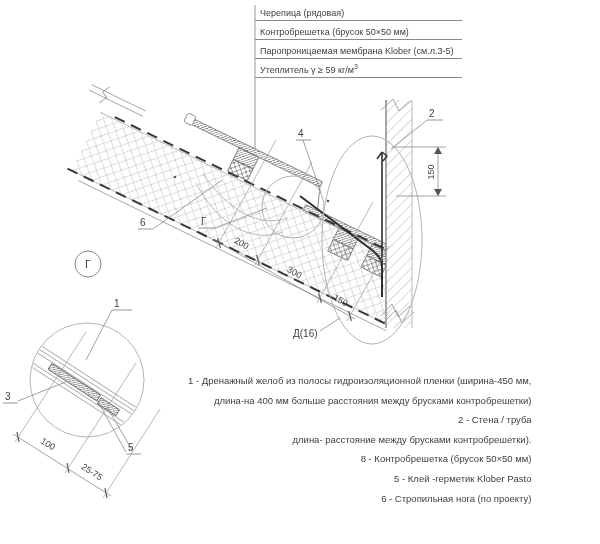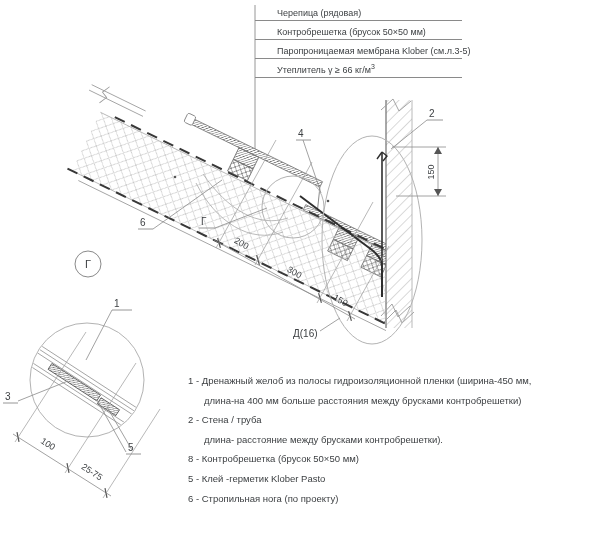--- a/index.html
+++ b/index.html
@@ -1,24 +1,24 @@
 <!DOCTYPE html>
 <html><head>
 <meta charset="utf-8">
 <style>
   html,body{margin:0;padding:0;background:#fff;}
   #page{position:relative;width:600px;height:544px;background:#fff;overflow:hidden;
         font-family:"Liberation Sans",sans-serif;color:#3d4043;}
   #cad{position:absolute;left:0;top:0;}
   
   #layer-table{position:absolute;left:255px;top:2px;width:207px;font-size:9px;line-height:11px;}
-  #layer-table .trow{padding:2px 2px 1px 22px;border-bottom:1px solid #8a8a8a;white-space:nowrap;}
+  #layer-table .trow{padding:2px 2px 1px 5px;border-bottom:1px solid #8a8a8a;white-space:nowrap;}
   #layer-table sup{font-size:7px;}
   
-  #legend{position:absolute;left:188px;top:371px;font-size:9.5px;}
+  #legend{position:absolute;left:188px;top:371px;font-size:9.5px;text-align:right;}
   #legend .lline{display:block;line-height:19.6px;white-space:nowrap;}
   #legend .cont{margin-left:16px;}
   
   text{font-family:"Liberation Sans",sans-serif;fill:#3d4043;}
   .dimtxt{font-size:9px;}
   .callout{font-size:10px;}
 </style>
 </head>
 <body>
 
@@ -184,21 +184,21 @@
       <line x1="126" y1="454" x2="141" y2="454" stroke="#8a8a8a" stroke-width="0.9"></line>
       <path d="M126 452L97 400M132 450L107 407" stroke="#8a8a8a" stroke-width="0.8" fill="none"></path>
     </g>
   </g>
 </svg>
 
 <div id="layer-table">
   <div class="trow"><span>Черепица (рядовая)</span><sup></sup></div>
   <div class="trow"><span>Контробрешетка (брусок 50×50 мм)</span><sup></sup></div>
   <div class="trow"><span>Паропроницаемая мембрана Klober (см.л.3-5)</span><sup></sup></div>
-  <div class="trow"><span>Утеплитель γ ≥  66 кг/м</span><sup>3</sup></div>
+  <div class="trow"><span>Утеплитель γ ≥  59 кг/м</span><sup>3</sup></div>
 </div>
 
 <div id="legend">
   <span class="lline">1 - Дренажный желоб из полосы гидроизоляционной пленки (ширина-450 мм,</span>
   <span class="lline cont">длина-на 400 мм больше расстояния между брусками контробрешетки)</span>
   <span class="lline">2 - Стена / труба</span>
   <span class="lline cont">длина- расстояние между брусками контробрешетки).</span>
   <span class="lline">8 - Контробрешетка (брусок 50×50 мм)</span>
   <span class="lline">5 - Клей -герметик Klober Pasto</span>
   <span class="lline">6 - Стропильная нога (по проекту)</span>

